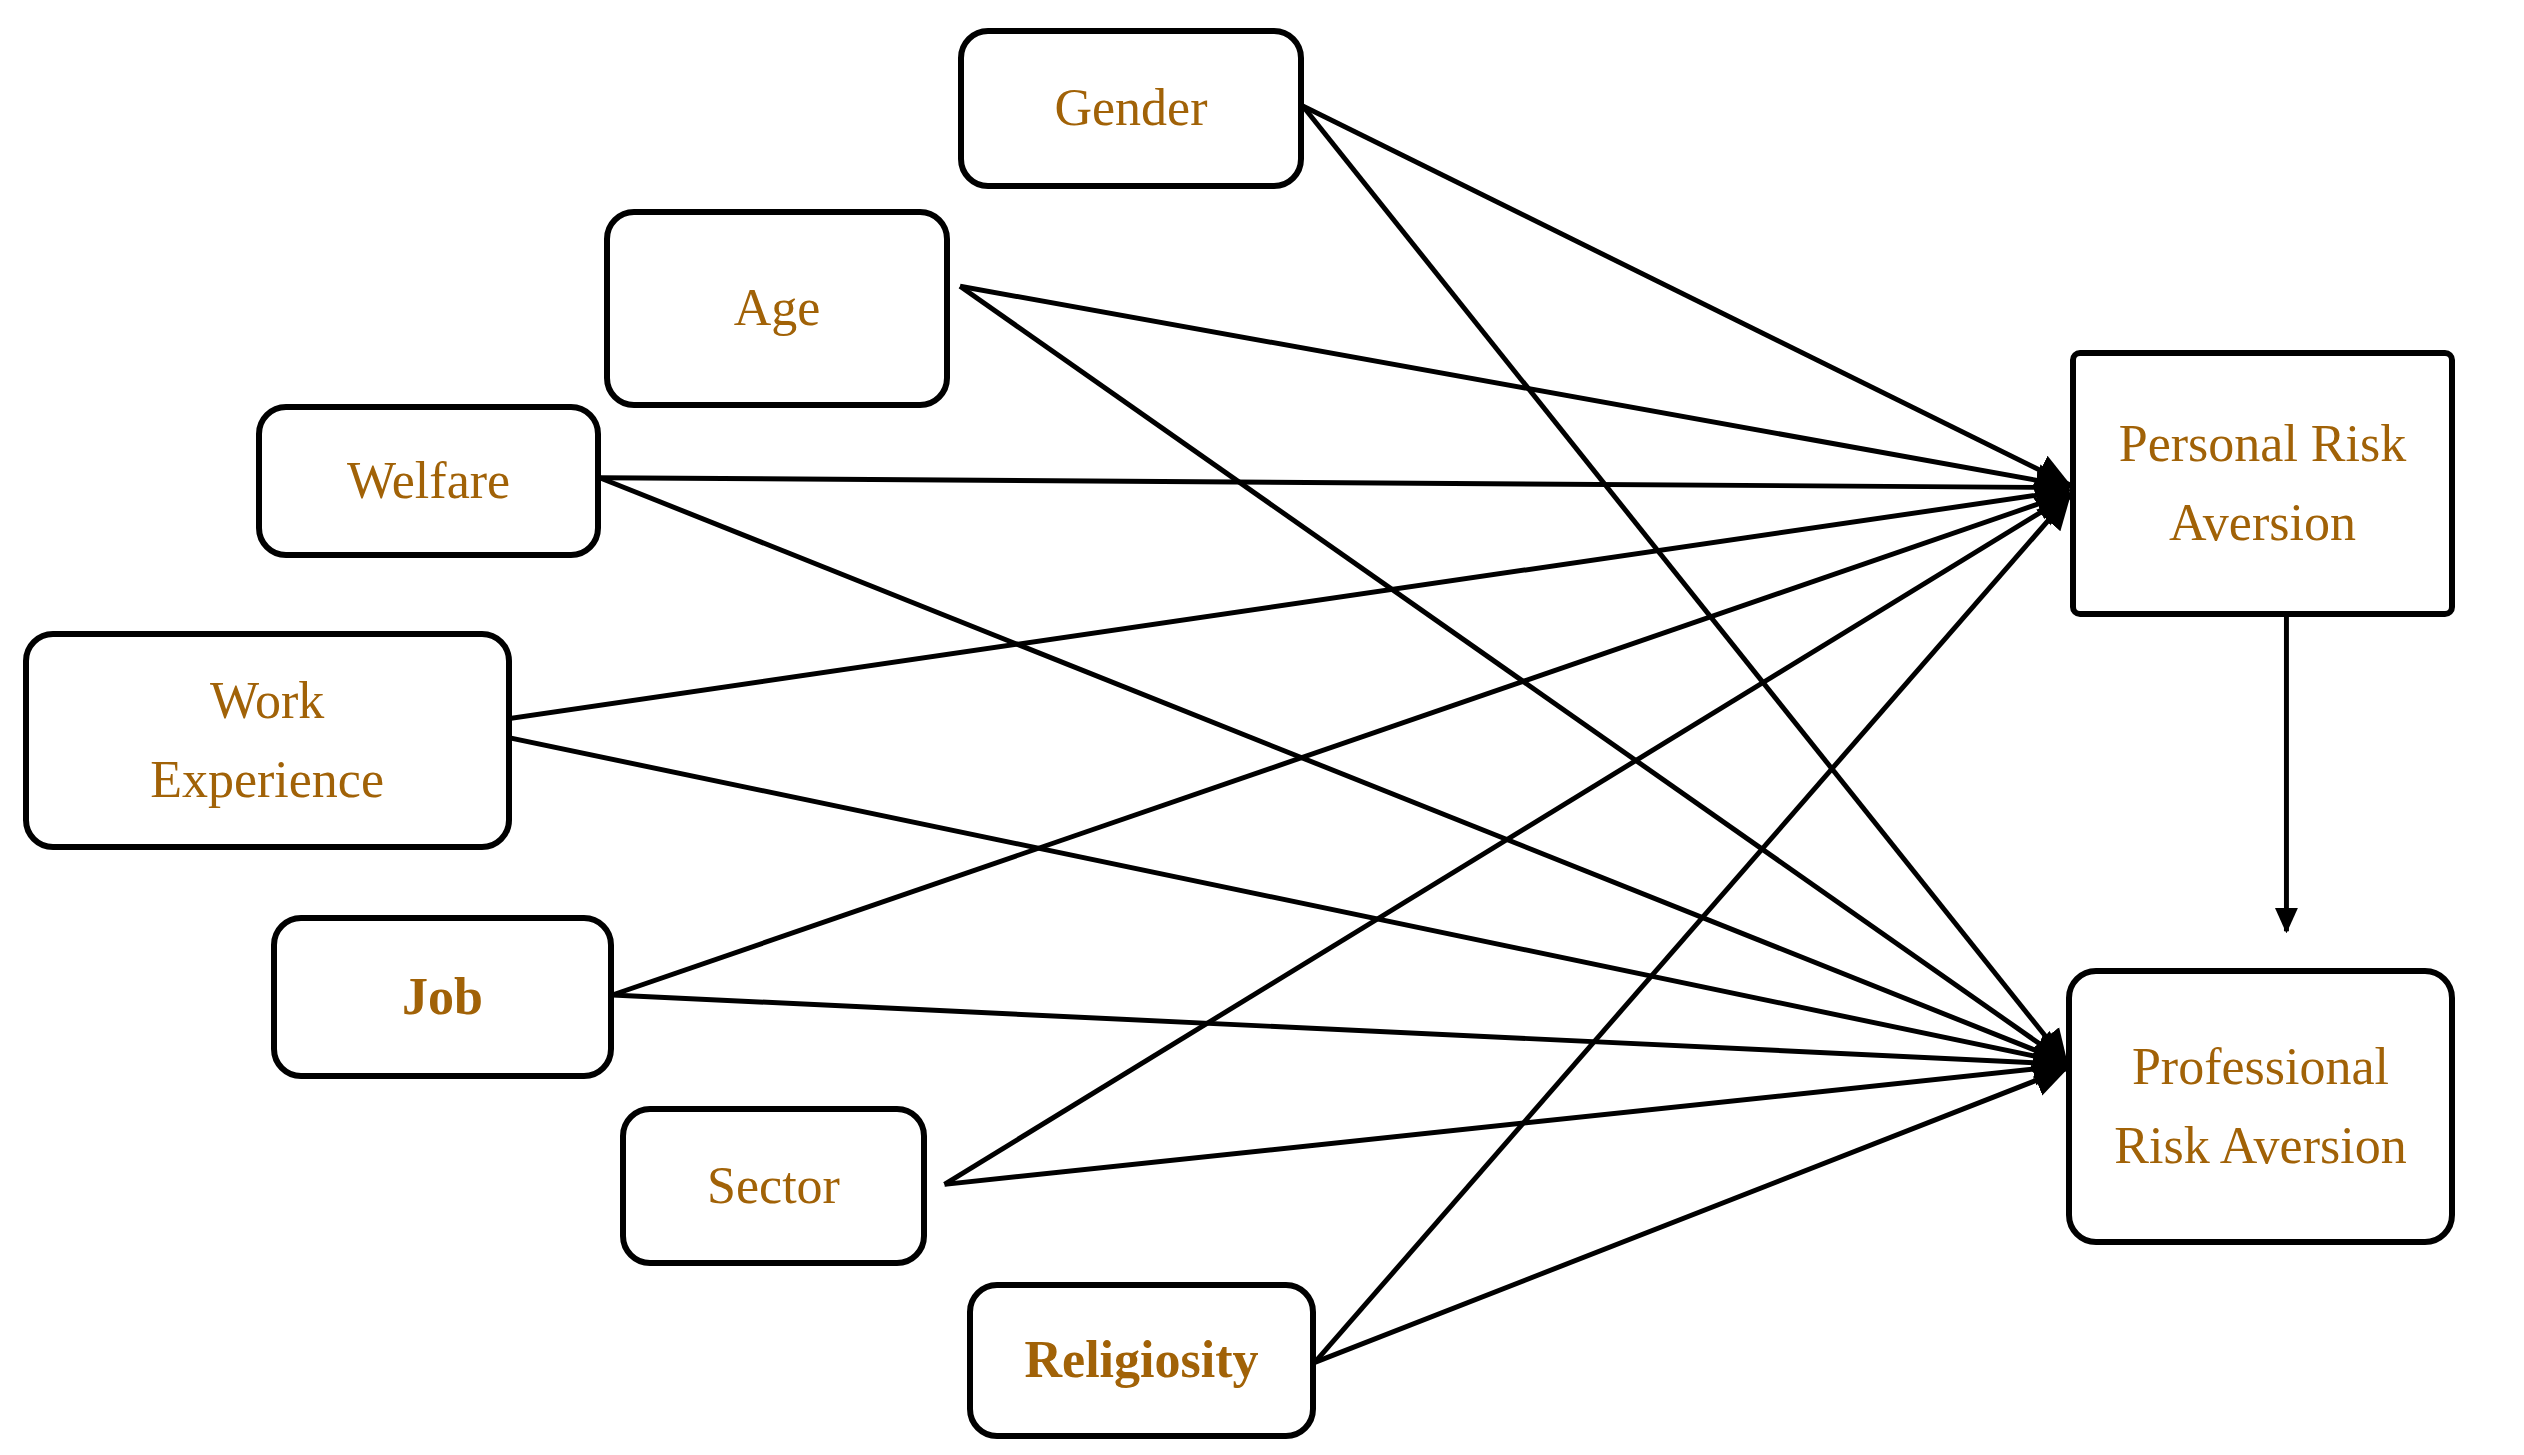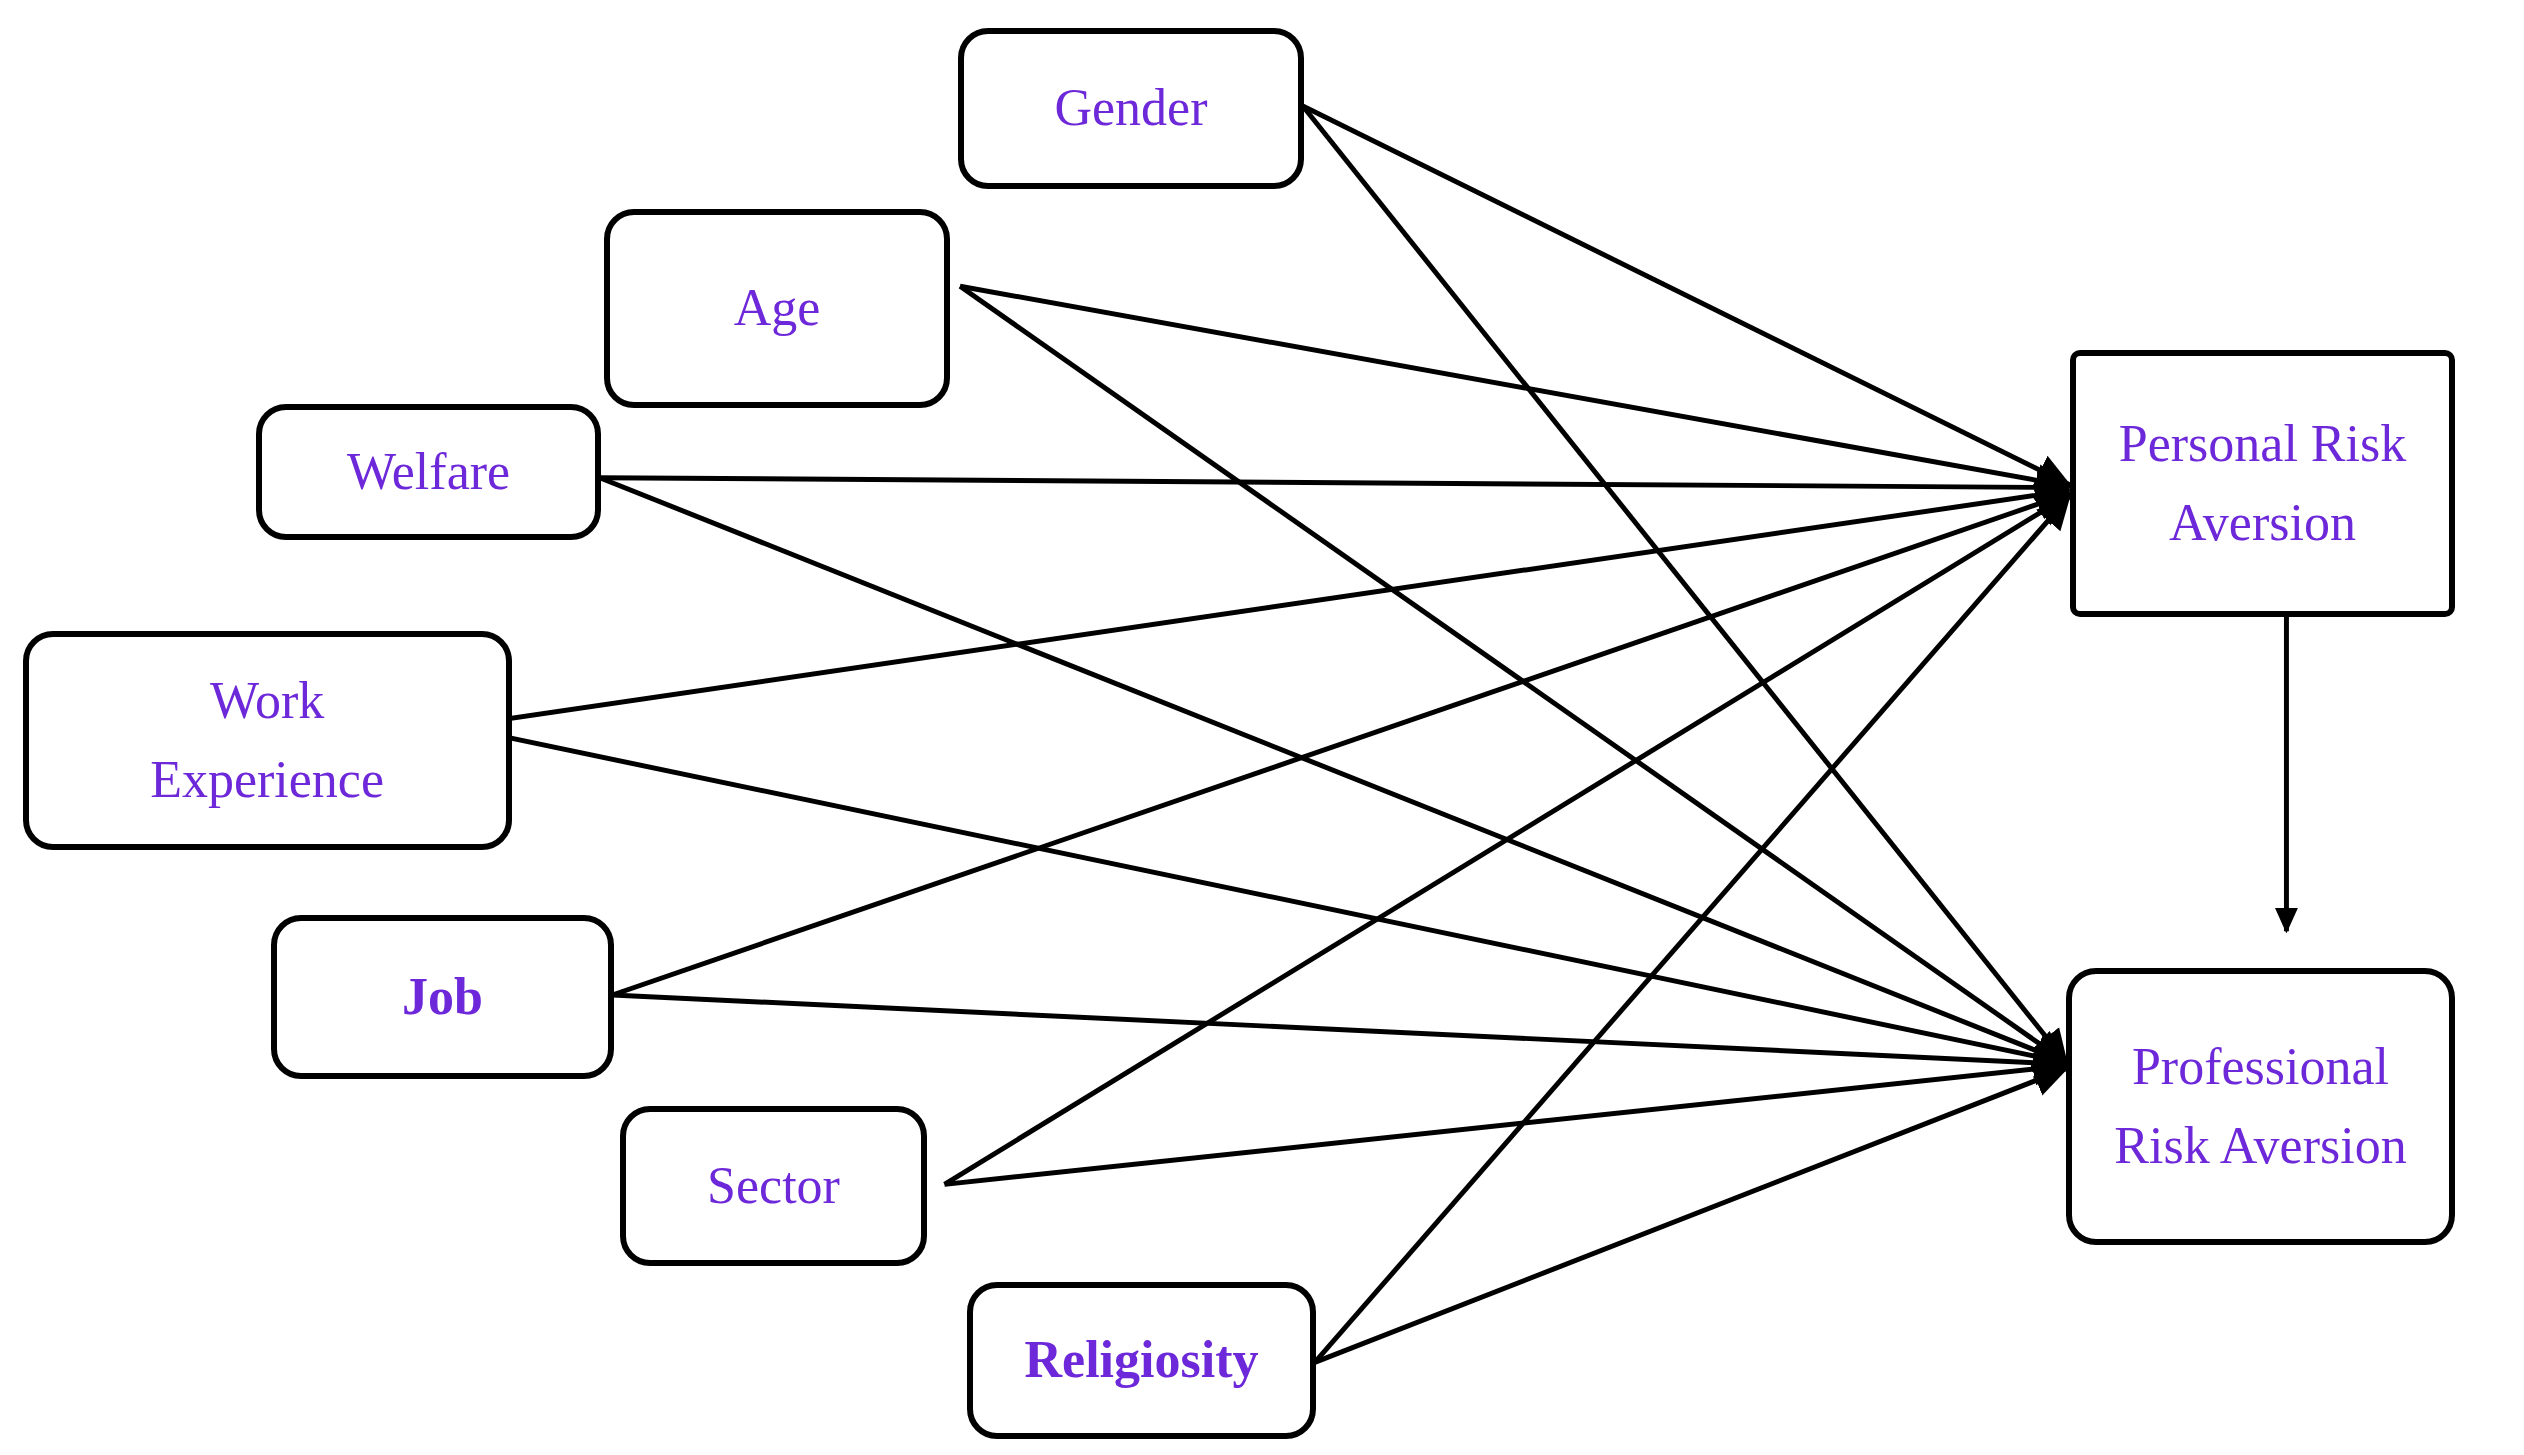--- a/index.html
+++ b/index.html
@@ -25,21 +25,21 @@
   .node {
     position: absolute;
     box-sizing: border-box;
     background: #ffffff;
     border: 6.4px solid #000000;
     border-radius: 30px;
     display: flex;
     flex-direction: column;
     align-items: center;
     justify-content: center;
-    color: #6d28d9;
+    color: #a16207;
     font-family: "Liberation Serif", "DejaVu Serif", serif;
     font-size: 52px;
     line-height: 1.05;
     text-align: right;
     z-index: 5;
   }
   .node .line2 { margin-top: 24px; }
   .node .line1 { display: block; }
 </style>
 </head>
@@ -85,21 +85,21 @@
   </svg>
 
   <div class="node" style="left:958px; top:28px; width:346px; height:161px;">
     <span class="line1">Gender</span>
   </div>
 
   <div class="node" style="left:604px; top:209px; width:346px; height:199px;">
     <span class="line1">Age</span>
   </div>
 
-  <div class="node" style="left:256px; top:404px; width:345px; height:136px;">
+  <div class="node" style="left:256px; top:404px; width:345px; height:154px;">
     <span class="line1">Welfare</span>
   </div>
 
   <div class="node" style="left:22.6px; top:631px; width:489px; height:219px;">
     <span class="line1">Work</span>
     <span class="line2">Experience</span>
   </div>
 
   <div class="node" style="left:271px; top:915px; width:343px; height:164px;font-weight:bold;">
     <span class="line1">Job</span>

